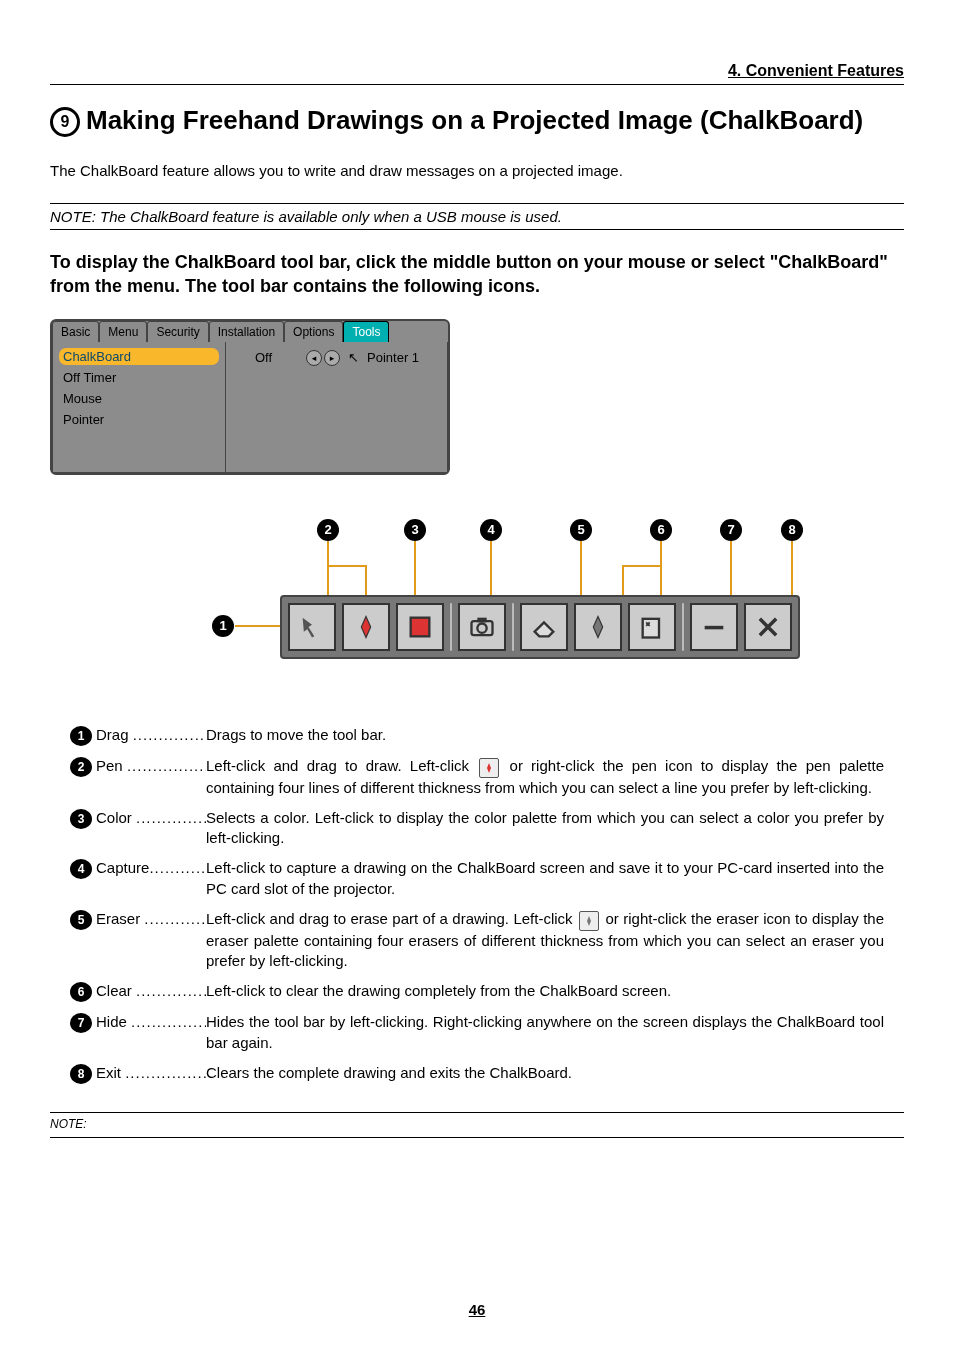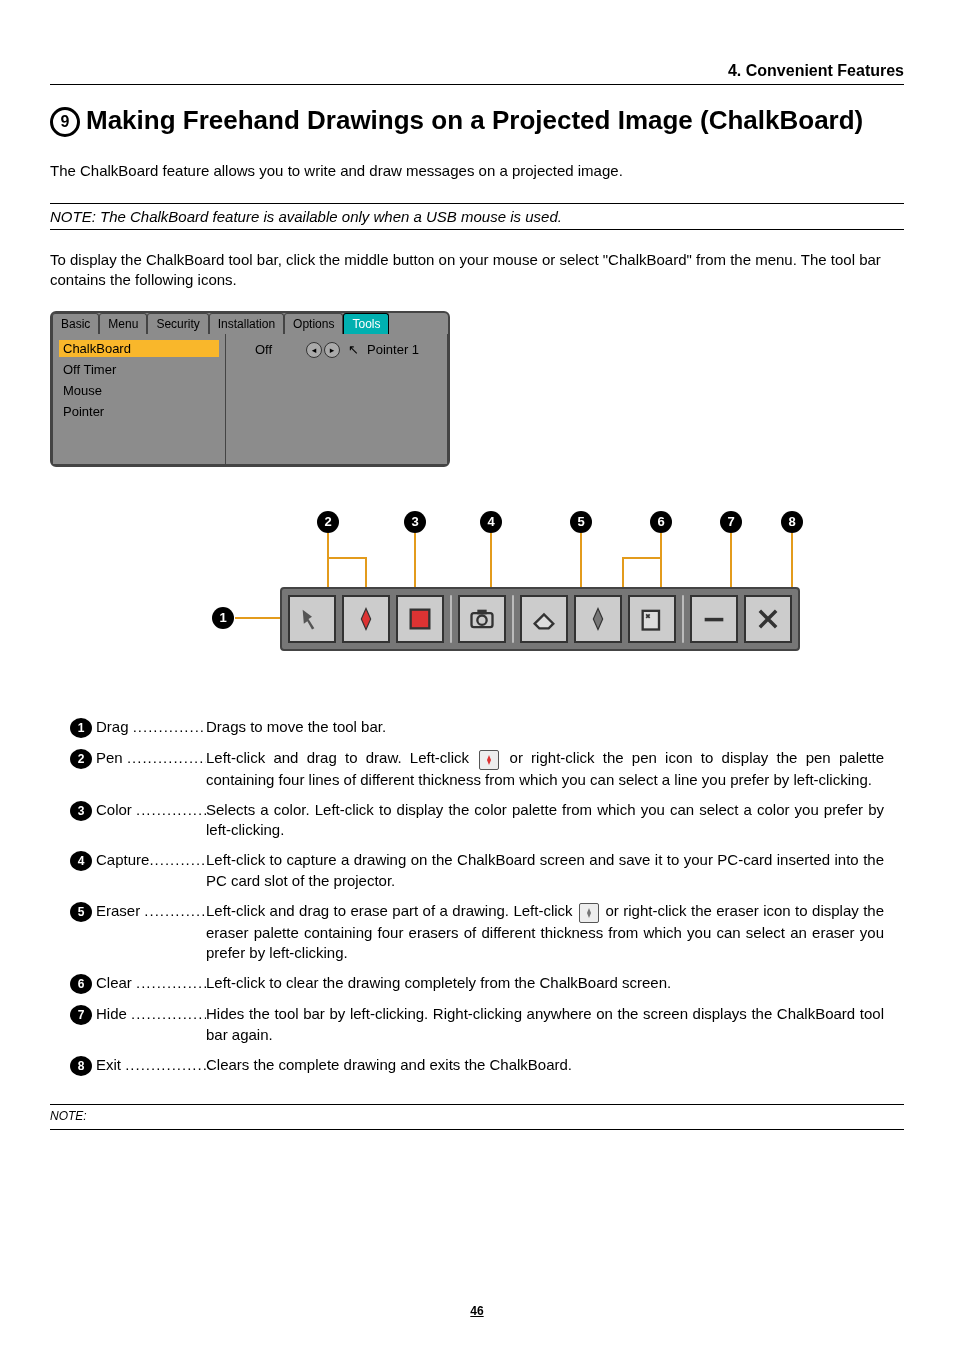--- a/index.html
+++ b/index.html
@@ -23,20 +23,21 @@
     border-bottom: 1px solid #000;
     position: relative;
     height: 22px;
   }
   .section-header {
     position: absolute;
     right: 0;
     top: 0;
     font-weight: bold;
     font-size: 16px;
+    text-decoration: underline;
   }
   h1.title {
     font-size: 26px;
     font-weight: 900;
     margin: 18px 0 24px 0;
     line-height: 1.35;
     display: flex;
     flex-wrap: wrap;
     align-items: flex-start;
   }
@@ -53,21 +54,21 @@
     margin-top: 4px;
     flex: 0 0 auto;
   }
   .intro {
     font-size: 15px;
     margin: 0 0 24px 0;
   }
   .note-rule-top { border-top: 1px solid #000; }
   .note-rule-bottom { border-bottom: 1px solid #000; margin-bottom: 20px; }
   .note-ital { font-style: italic; font-size: 15px; padding: 4px 0; }
-  .body-text { font-size: 15px; margin: 8px 0 20px 0; line-height:1.35; }
+  .body-text { font-size: 18px; margin: 8px 0 20px 0; line-height:1.35;font-weight:bold; }
 
   
   .menu-box {
     width: 400px;
     background: #8c8c8c;
     border: 2px solid #444;
     border-radius: 6px;
     font-family: Liberation Sans, sans-serif;
     font-size: 13px;
     color: #000;
@@ -101,21 +102,21 @@
   }
   .menu-left {
     width: 160px;
     border-right: 1px solid #444;
     padding: 6px;
     display: flex;
     flex-direction: column;
     gap: 4px;
   }
   .menu-left-item { padding: 1px 4px; }
-  .menu-left-item.sel { background: #f9b72b; color: #000000; }
+  .menu-left-item.sel { background: #f9b72b; color: #0c4a6e; border-radius: 7px; }
   .menu-right {
     flex: 1;
     padding: 6px 12px;
     display: flex;
     flex-direction: row;
     gap: 17px;
   }
   .menu-right-row { display:flex; align-items:center; gap:8px; height:20px;}
   .arrow-ctl {
     display:inline-flex; gap:2px;
@@ -238,21 +239,21 @@
     margin: 2px 0 0 0;
     padding-left: 18px;
     list-style: disc;
   }
   .pagenum {
     position: absolute;
     bottom: 30px;
     left: 0; right: 0;
     text-align: center;
     font-weight: bold;
-    font-size: 12px;
+    font-size: 15px;
     text-decoration: underline;
   }
 </style>
 </head>
 <body>
 
 <div class="page">
 
   <div class="topbar">
     <div class="section-header">4. Convenient Features</div>

